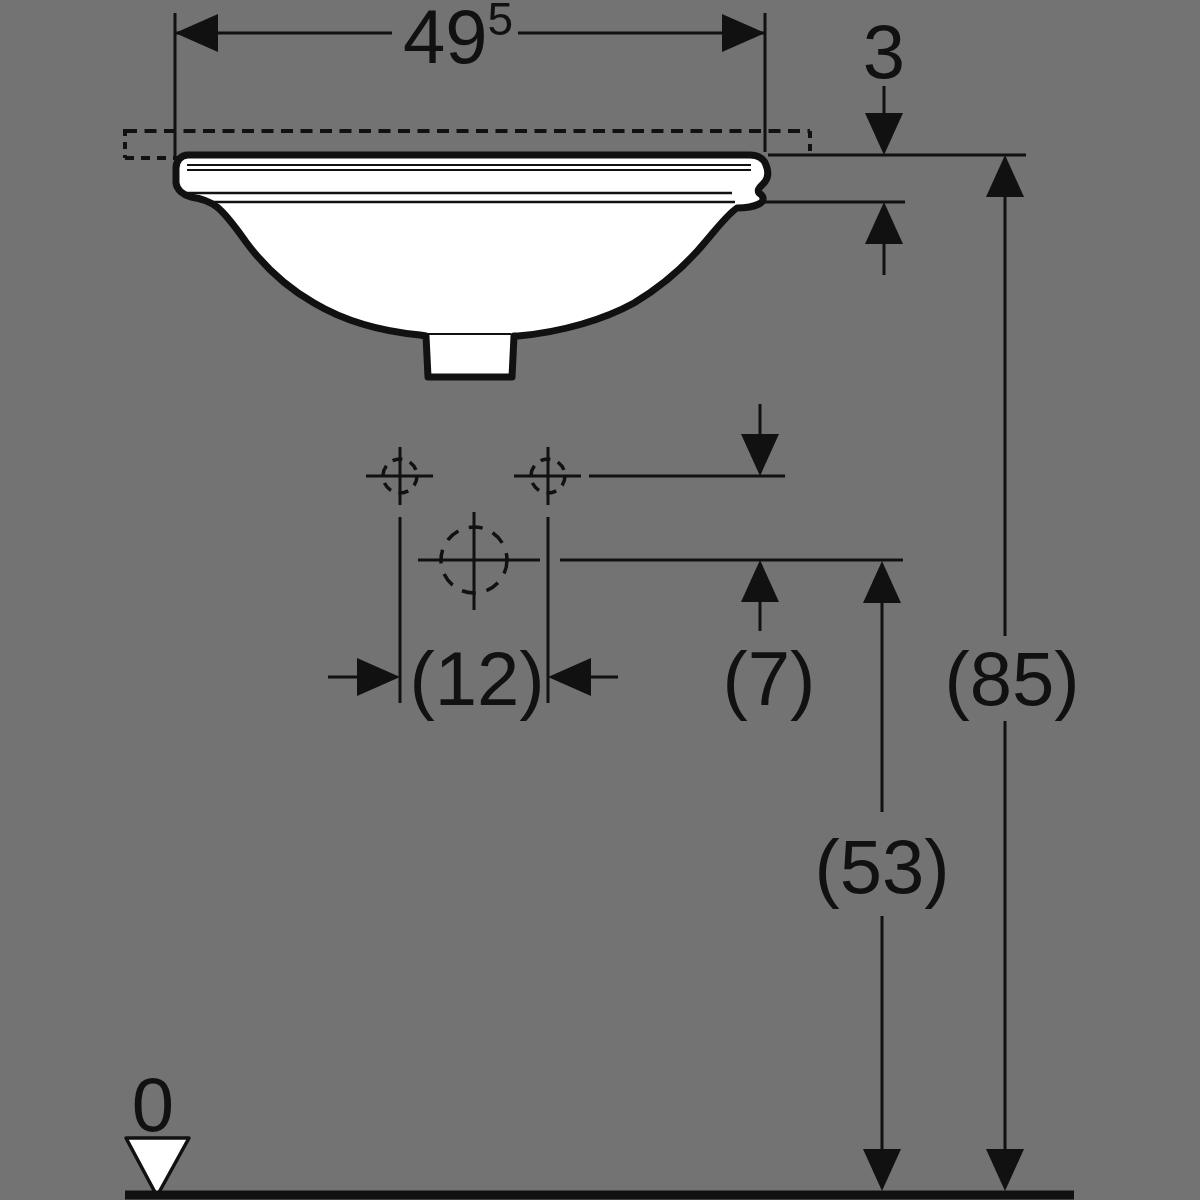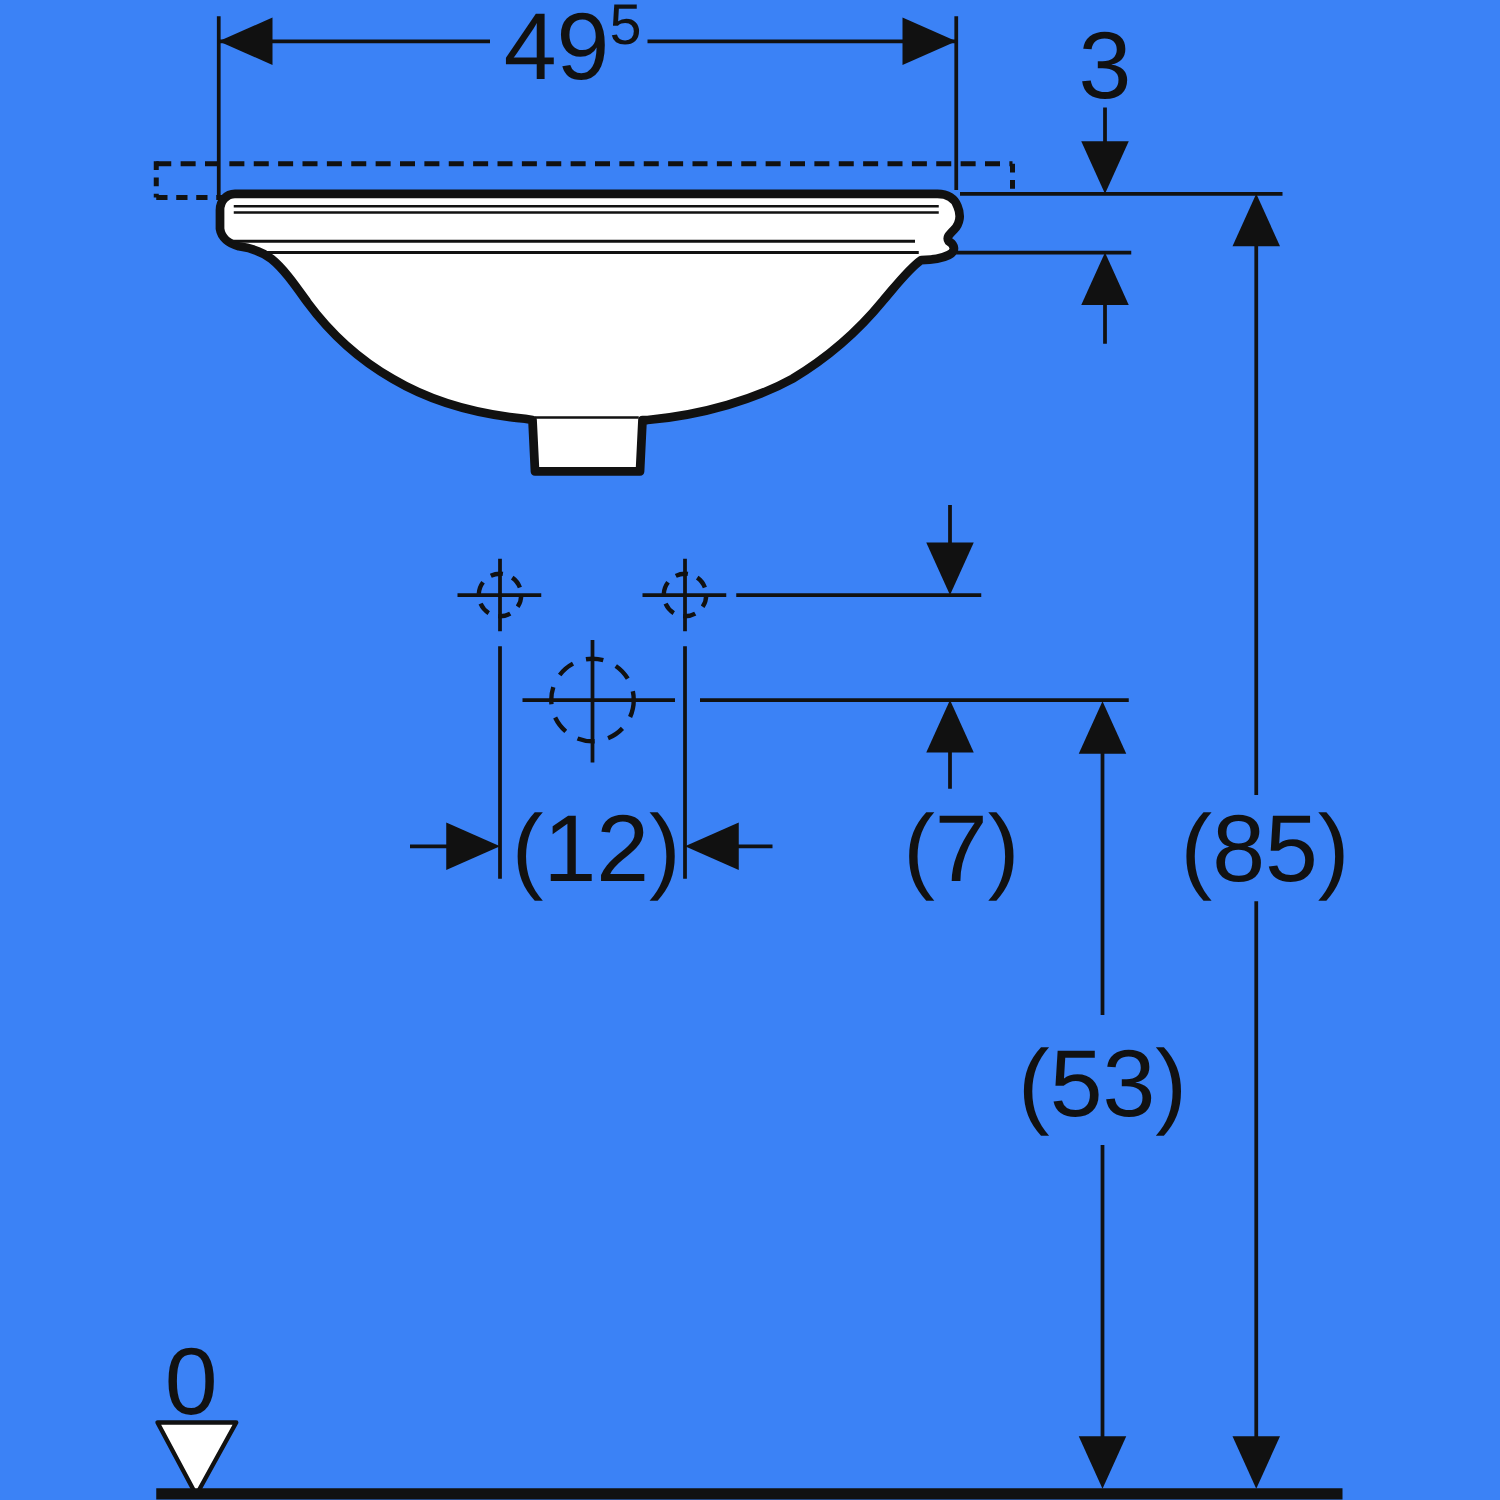--- a/index.html
+++ b/index.html
@@ -3,21 +3,21 @@
 <meta charset="utf-8">
 <style>
   html, body {
     margin: 0;
     padding: 0;
     background: #ffffff;
   }
   .drawing-wrap {
     width: 1200px;
     height: 1200px;
-    background: #3b82f6;
+    background: #737373;
     position: relative;
     font-family: "Liberation Sans", sans-serif;
   }
   svg { display: block; }
   text {
     font-family: "Liberation Sans", sans-serif;
     fill: #111111;
   }
   .dim-label { font-size: 76px; }
   .dim-label-sup { font-size: 46px; }

